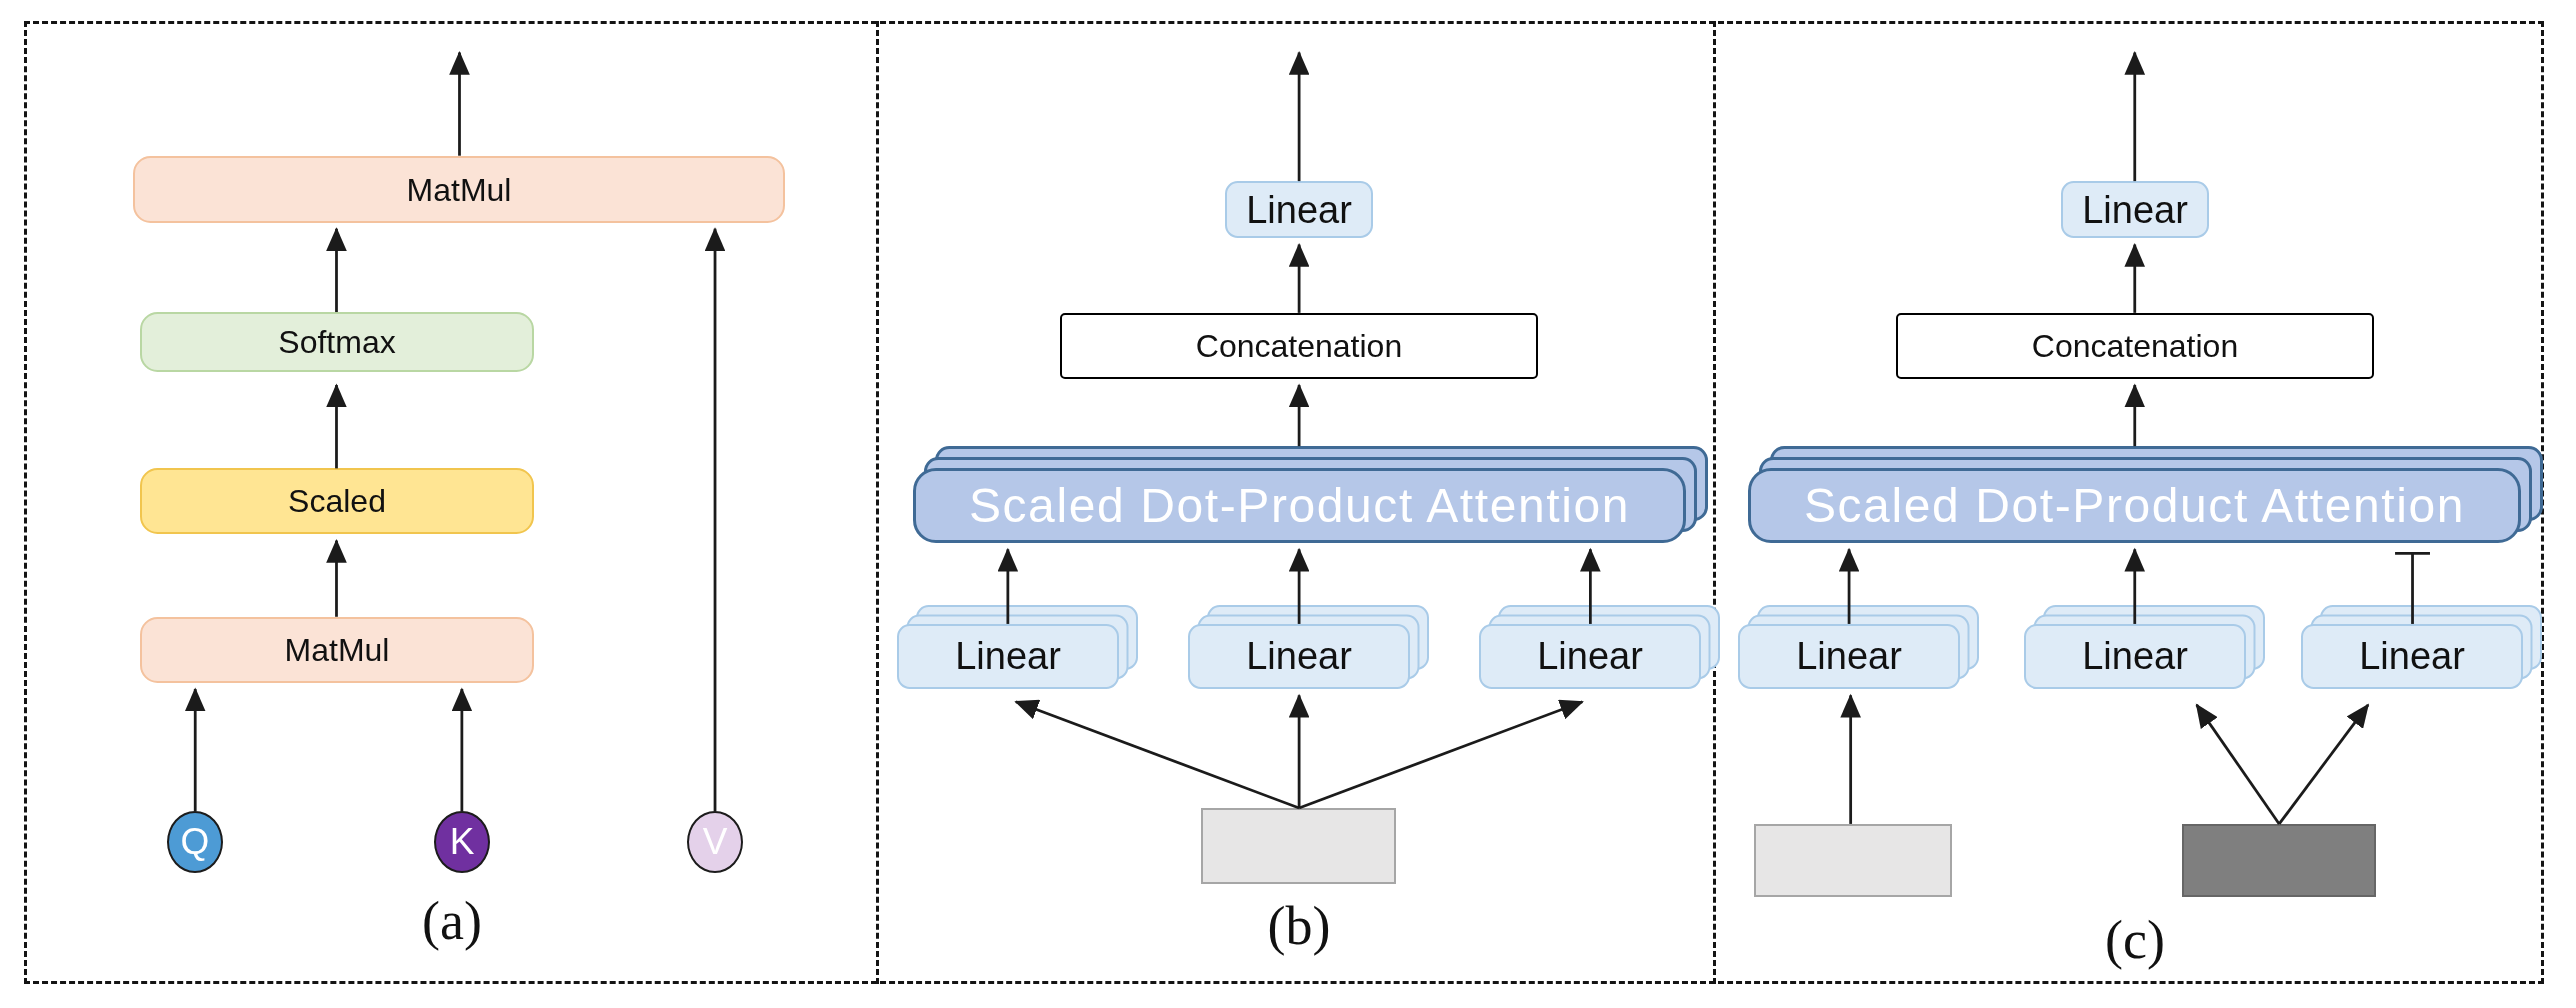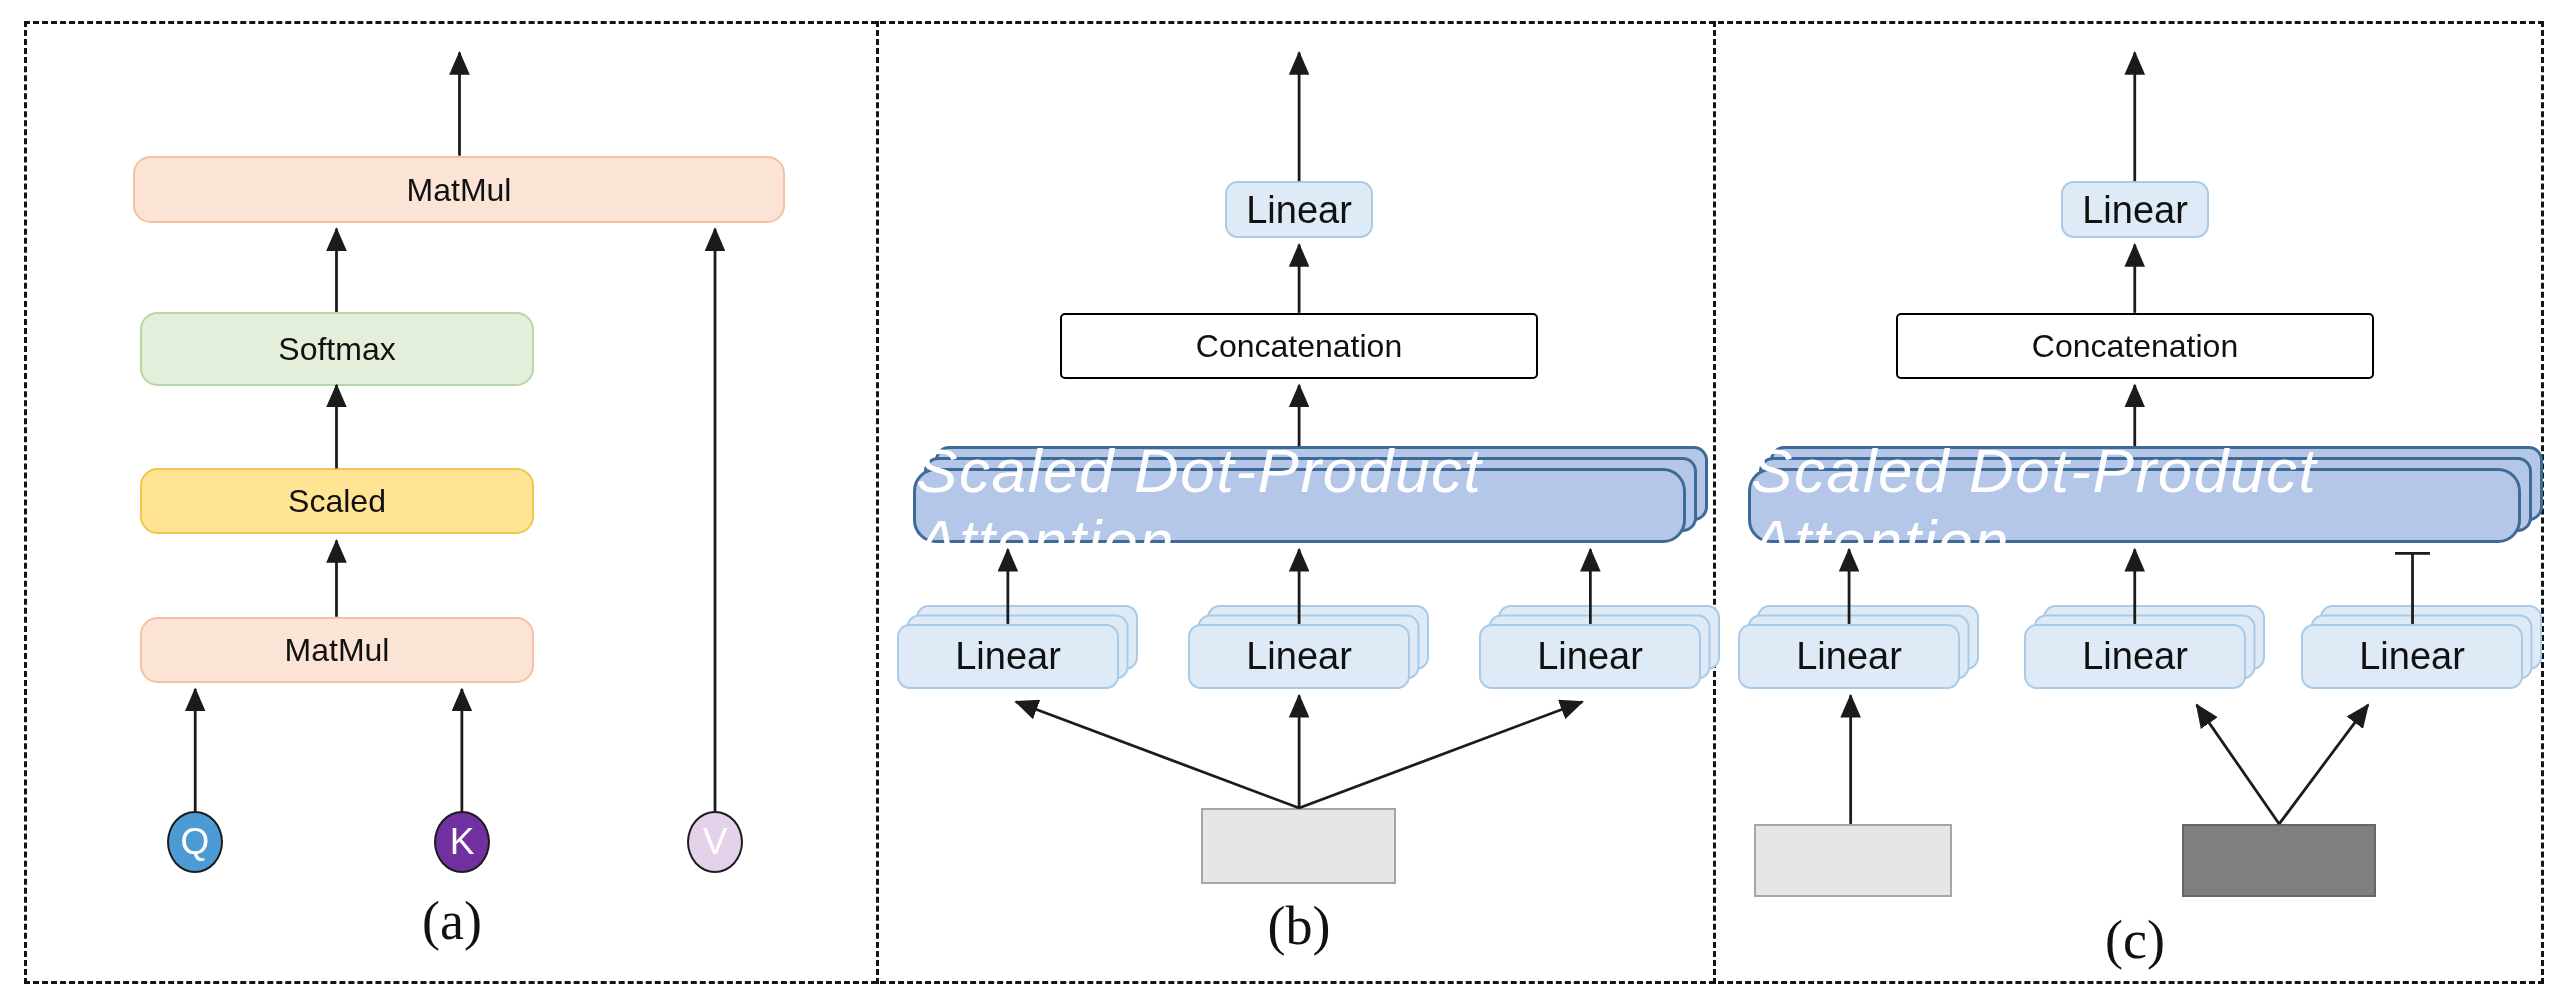--- a/index.html
+++ b/index.html
@@ -43,21 +43,21 @@
   .stack .sheet{
     position:absolute;inset:0;box-sizing:border-box;
     background:#deebf7;border:2.4px solid #a9cbe8;border-radius:12.7px;
   }
   .stack .s1{transform:translate(9.5px,-9.5px);z-index:2;}
   .stack .s2{transform:translate(19px,-19px);z-index:1;}
 
   
   .attn .face{
     background:#b5c7e8;border:3.2px solid #3f6a95;border-radius:23px;
-    color:#ffffff;font-size:62px;letter-spacing:1.6px;font-style:italic;
+    color:#ffffff;font-size:48px;letter-spacing:1.6px;
   }
   .attn .sheet{background:#b5c7e8;border:3.2px solid #3f6a95;border-radius:14.3px;}
   .attn .s1{transform:translate(11px,-11px);}
   .attn .s2{transform:translate(22px,-22px);}
 
   
   .circ{
     position:absolute;box-sizing:border-box;width:56px;height:62px;
     border:2.4px solid #1c1c1c;border-radius:50%;
     display:flex;align-items:center;justify-content:center;
@@ -84,21 +84,21 @@
 <body>
 
 <div id="stage">
 
   <div class="frame"></div>
   <div class="vsep" style="left:876px;"></div>
   <div class="vsep" style="left:1713px;"></div>
 
   <div>
     <div class="box peach" style="left:133px;top:156px;width:652px;height:67px;">MatMul</div>
-    <div class="box green" style="left:140px;top:312px;width:394px;height:74px;text-align:right;">Softmax</div>
+    <div class="box green" style="left:140px;top:312px;width:394px;height:60px;text-align:right;">Softmax</div>
     <div class="box yellow" style="left:140px;top:468px;width:394px;height:66px;">Scaled</div>
     <div class="box peach" style="left:140px;top:617px;width:394px;height:66px;">MatMul</div>
 
     <div class="circ qc" style="left:167px;top:811px;">Q</div>
     <div class="circ kc" style="left:434px;top:811px;">K</div>
     <div class="circ vc" style="left:687px;top:811px;">V</div>
 
     <div class="caption" style="left:452px;top:890px;">(a)</div>
   </div>
 

